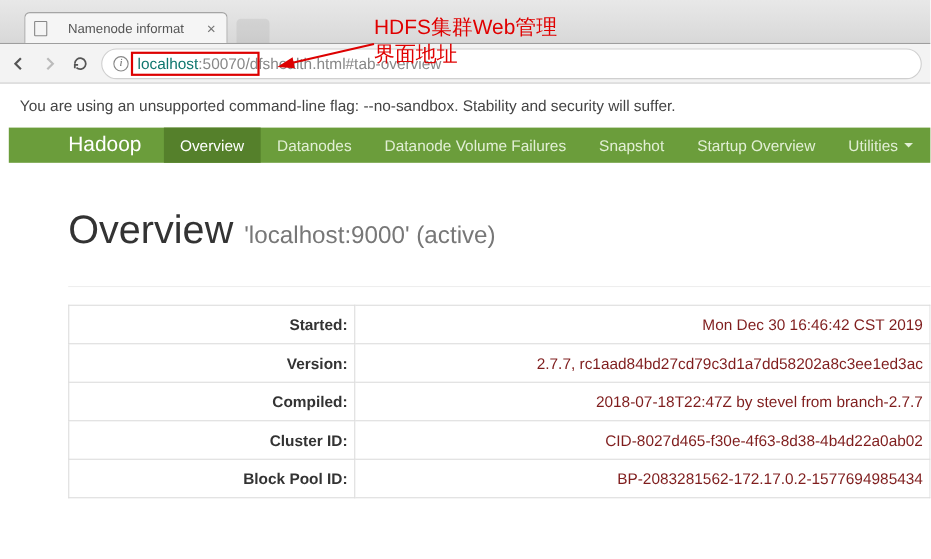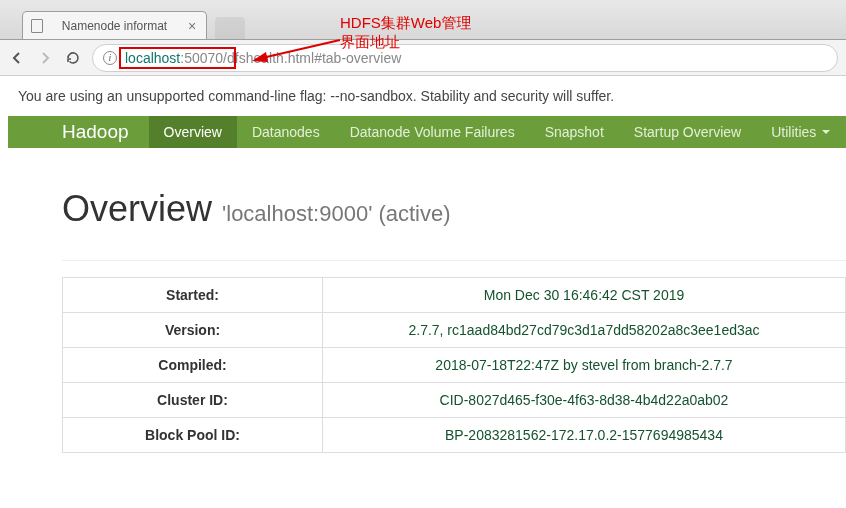--- a/index.html
+++ b/index.html
@@ -15,41 +15,41 @@
   .toolbar { height: 36px; background: #f3f3f3; border-bottom: 1px solid #cfcfcf; display: flex; align-items: center; padding: 0 8px; gap: 10px; }
   .nav-btn { width: 18px; height: 18px; display: flex; align-items: center; justify-content: center; color: #555; cursor: pointer; }
   .nav-btn.disabled { color: #bbb; cursor: default; }
   .url-wrap { flex: 1; height: 28px; background: #fff; border: 1px solid #cfcfcf; border-radius: 14px; display: flex; align-items: center; padding: 0 10px; gap: 8px; font-size: 14px; color: #555; position: relative; }
   .info-icon { width: 14px; height: 14px; border: 1px solid #888; border-radius: 50%; display: flex; align-items: center; justify-content: center; font-size: 10px; color: #666; font-family: serif; font-style: italic; }
   .url-text { flex: 1; overflow: hidden; white-space: nowrap; }
   .url-host { color: #0f766e; }
   .url-path { color: #888; }
   .url-highlight { position: absolute; left: 26px; top: 2px; width: 117px; height: 22px; border: 2px solid #d00; pointer-events: none; }
   
-  .annotation { position: absolute; top: 14px; left: 340px; color: #e00000; font-size: 15px; font-family: "Microsoft YaHei","SimSun",sans-serif; line-height: 1.25; font-weight: 500; }
+  .annotation { position: absolute; top: 14px; left: 340px; color: #e00000; font-size: 19px; font-family: "Microsoft YaHei","SimSun",sans-serif; line-height: 1.25; font-weight: 500; }
   .arrow { position: absolute; top: 34px; left: 250px; pointer-events: none; }
   
   .warning { padding: 12px 18px; font-size: 14px; color: #444; }
   
   .navbar { background: #6b9d3b; height: 32px; display: flex; align-items: center; padding: 0 10px 0 54px; margin-left: 8px; }
   .brand { color: #fff; font-size: 19px; margin-right: 20px; }
   .nav { display: flex; height: 100%; }
   .nav-item { color: #e2efd5; padding: 0 15px; display: flex; align-items: center; font-size: 14px; cursor: pointer; white-space: nowrap; gap: 4px; }
   .nav-item.active { background: #55802b; color: #fff; }
   .caret { width: 0; height: 0; border-left: 4px solid transparent; border-right: 4px solid transparent; border-top: 4px solid #e2efd5; margin-left: 2px; }
   
   .content { padding: 40px 0 0 62px; }
   h1 { font-weight: 500; font-size: 36px; color: #333; margin-bottom: 30px; }
   h1 .sub { font-size: 22px; color: #777; }
   .hr { height: 1px; background: #eee; margin-bottom: 16px; }
   
   table { border-collapse: collapse; width: 100%; font-size: 14px; }
-  th, td { border: 1px solid #ddd; padding: 9px 16px; text-align: center; vertical-align: middle; }
+  th, td { border: 1px solid #ddd; padding: 9px 6px; text-align: right; vertical-align: middle; }
   th { width: 260px; font-weight: 700; color: #333; background: #fff; }
-  td { color: #14532d; }
+  td { color: #7f1d1d; }
 </style>
 </head>
 <body>
 
 <div class="tabbar">
   <div class="browser-tab">
     <span class="doc-icon"></span>
     <span class="tab-title">Namenode informat</span>
     <span class="tab-close">×</span>
   </div>

